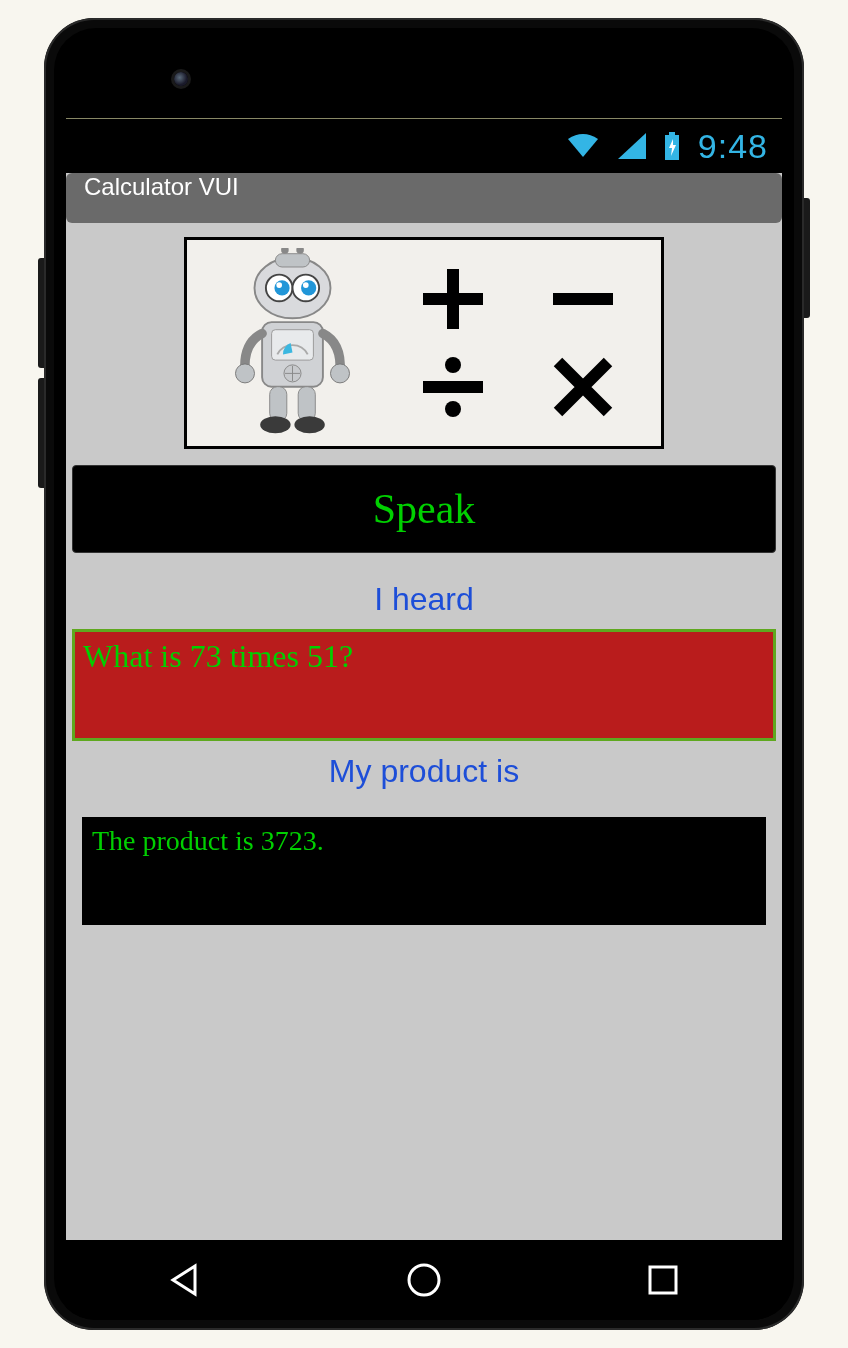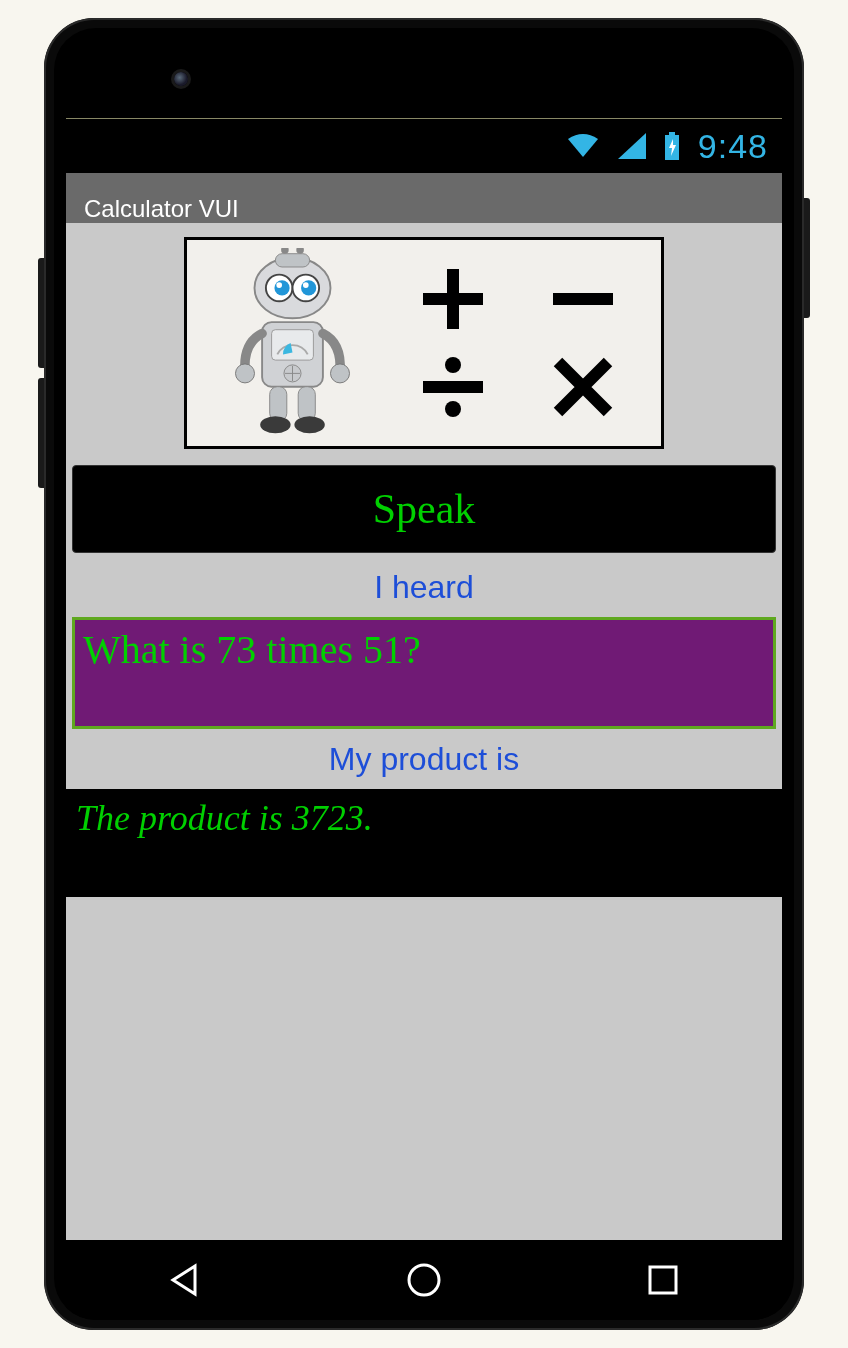--- a/index.html
+++ b/index.html
@@ -102,22 +102,23 @@
     }
     .status-bar svg { display: block; }
     .clock { letter-spacing: 1px; }
     .app-bar {
       height: 50px;
       background: #6a6a6a;
       color: #fff;
       font-family: Arial, sans-serif;
       font-size: 24px;
       display: flex;
-      align-items: flex-end;
+      align-items: flex-start;
       padding: 0 18px;
+      border-radius: 6px;
     }
     .content {
       flex: 1;
       background: #c9c9c9;
       display: flex;
       flex-direction: column;
     }
     .hero {
       display: flex;
       justify-content: center;
@@ -143,21 +144,21 @@
       height: 170px;
       align-items: center;
       justify-items: center;
       font-size: 80px;
       font-weight: 700;
       font-family: Arial, sans-serif;
       line-height: 0.8;
     }
     .op { width: 80px; height: 80px; display: flex; align-items: center; justify-content: center; }
     .speak-btn {
-      margin: 6px 6px 4px 6px;
+      margin: 6px 6px 16px 6px;
       height: 88px;
       background: #000;
       border: 1px solid #333;
       border-radius: 4px;
       color: #00d000;
       font-size: 42px;
       font-family: Georgia, serif;
       display: flex;
       align-items: center;
       justify-content: center;
@@ -168,36 +169,35 @@
       display: flex;
       align-items: center;
       justify-content: center;
       font-family: Arial, sans-serif;
       font-size: 32px;
       color: #1d4ed8;
     }
     .heard-box {
       margin: 0 6px;
       height: 112px;
-      background: #701a75;
+      background: #b91c1c;
       border: 3px solid #5fa81f;
       color: #00d000;
-      font-size: 40px;
+      font-size: 32px;
       padding: 6px 8px;
       font-family: Georgia, serif;
     }
     .response-box {
-      margin: 0;
+      margin: 16px;
       min-height: 108px;
       background: #000;
       color: #00d000;
-      font-size: 36px;
+      font-size: 28px;
       padding: 8px 10px;
       font-family: Georgia, serif;
-      font-style: italic;
     }
     .nav-bar {
       position: absolute;
       bottom: 0;
       left: 12px;
       right: 12px;
       height: 80px;
       background: #000;
       display: flex;
       justify-content: space-around;

